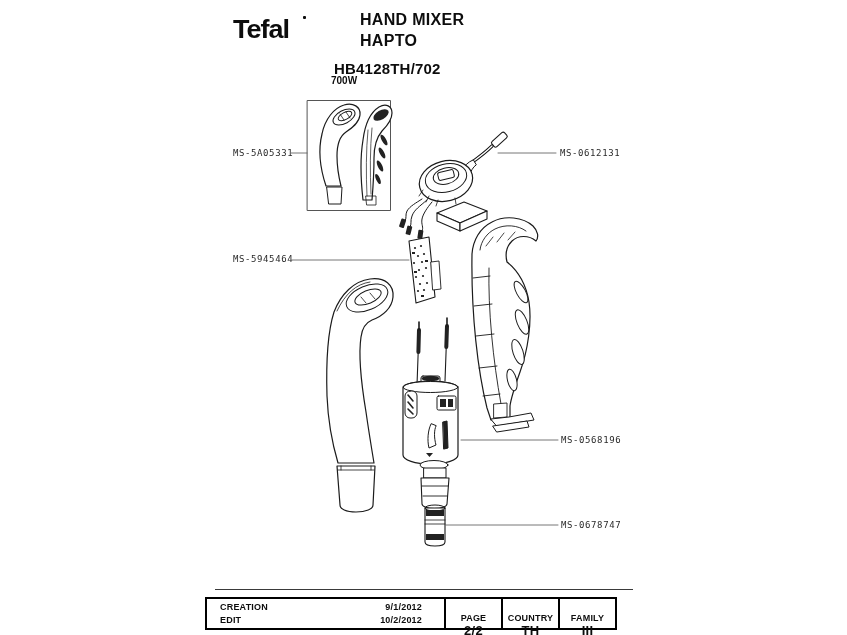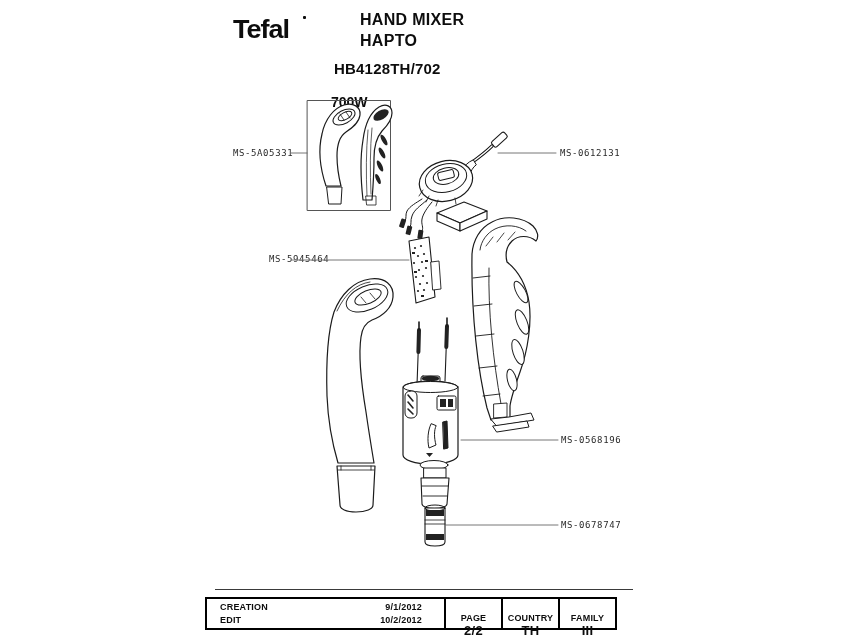--- a/index.html
+++ b/index.html
@@ -17,30 +17,30 @@
     left:303px;top:16px;width:3px;height:3px;background:#0d0d0d;border-radius:1px;
   }
   .product-title{
     left:360px;top:9px;font-size:16px;font-weight:bold;color:#0d0d0d;
     line-height:21px;letter-spacing:0.3px;white-space:pre-line;
   }
   .model{
     left:334px;top:60px;font-size:15px;font-weight:bold;color:#0d0d0d;letter-spacing:0.2px;
   }
   .wattage{
-    left:331px;top:94px;font-size:14px;font-weight:bold;color:#0d0d0d;
+    left:331px;top:75px;font-size:10px;font-weight:bold;color:#0d0d0d;
   }
   
   .part-label{
     font-family:"DejaVu Sans Mono",monospace;font-size:9px;color:#2a2a2a;
     letter-spacing:0.6px;white-space:nowrap;
   }
   #lbl-shells{left:233px;top:148px;}
   #lbl-cord{left:560px;top:148px;}
-  #lbl-pcb{left:233px;top:254px;margin-left:36px;}
+  #lbl-pcb{left:233px;top:254px;}
   #lbl-motor{left:561px;top:435px;}
   #lbl-coupling{left:561px;top:520px;}
   
   #art{left:0;top:0;}
   
   .footer-rule{
     left:215px;top:589px;width:418px;height:1px;background:#3a3a3a;
   }
   .footer-table{
     left:205px;top:597px;width:408px;height:29px;border:2px solid #000;

